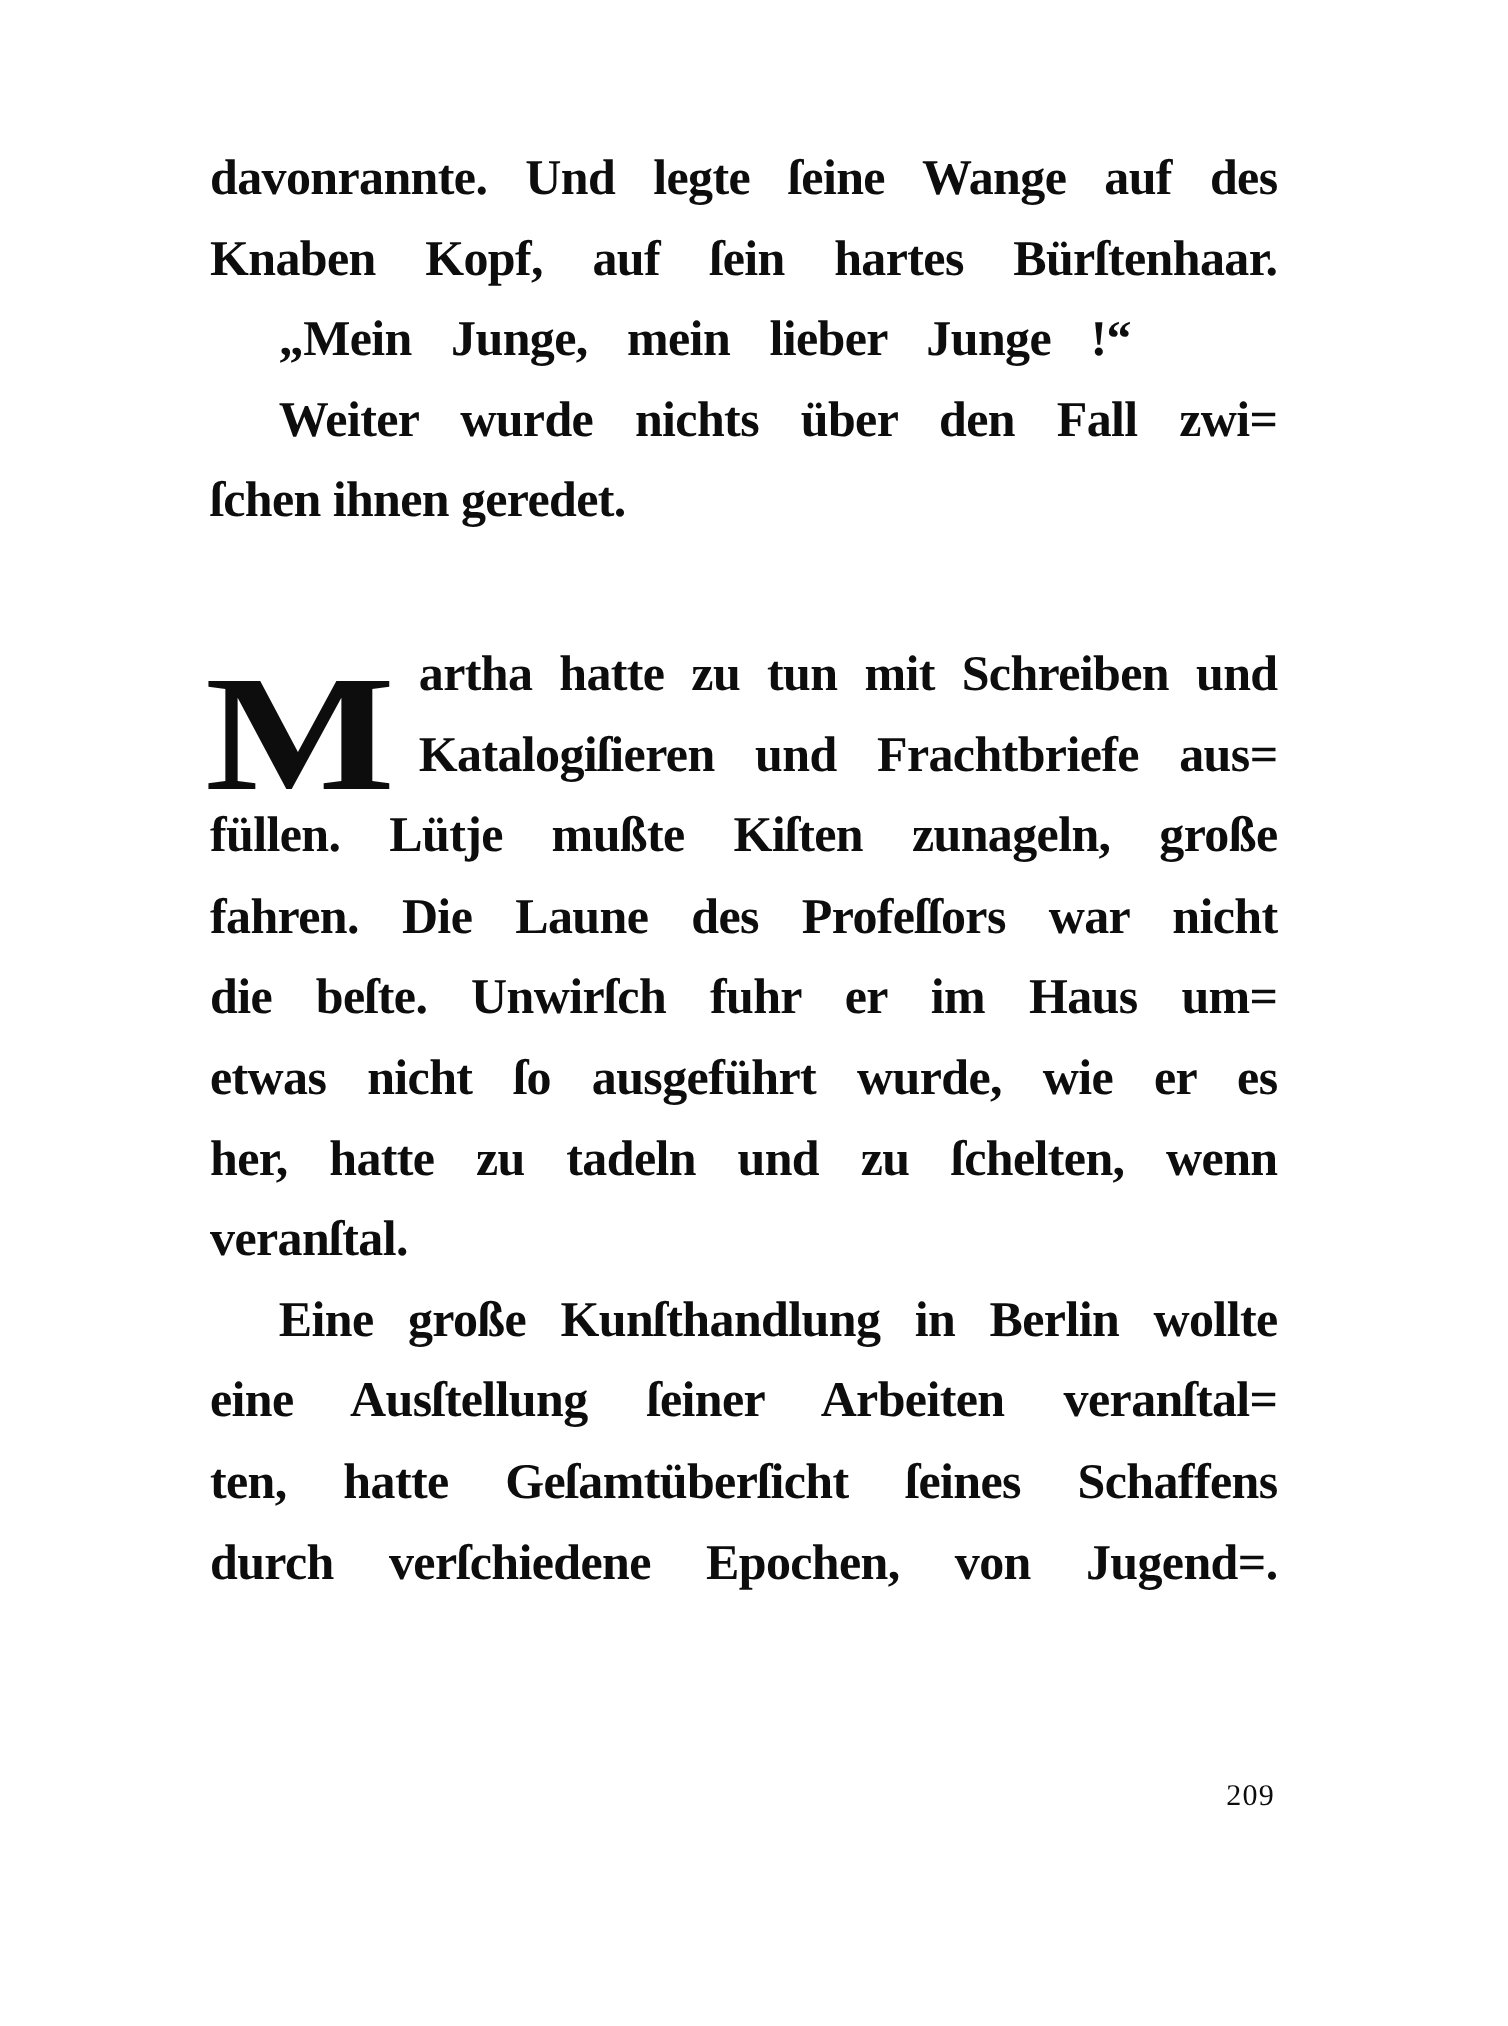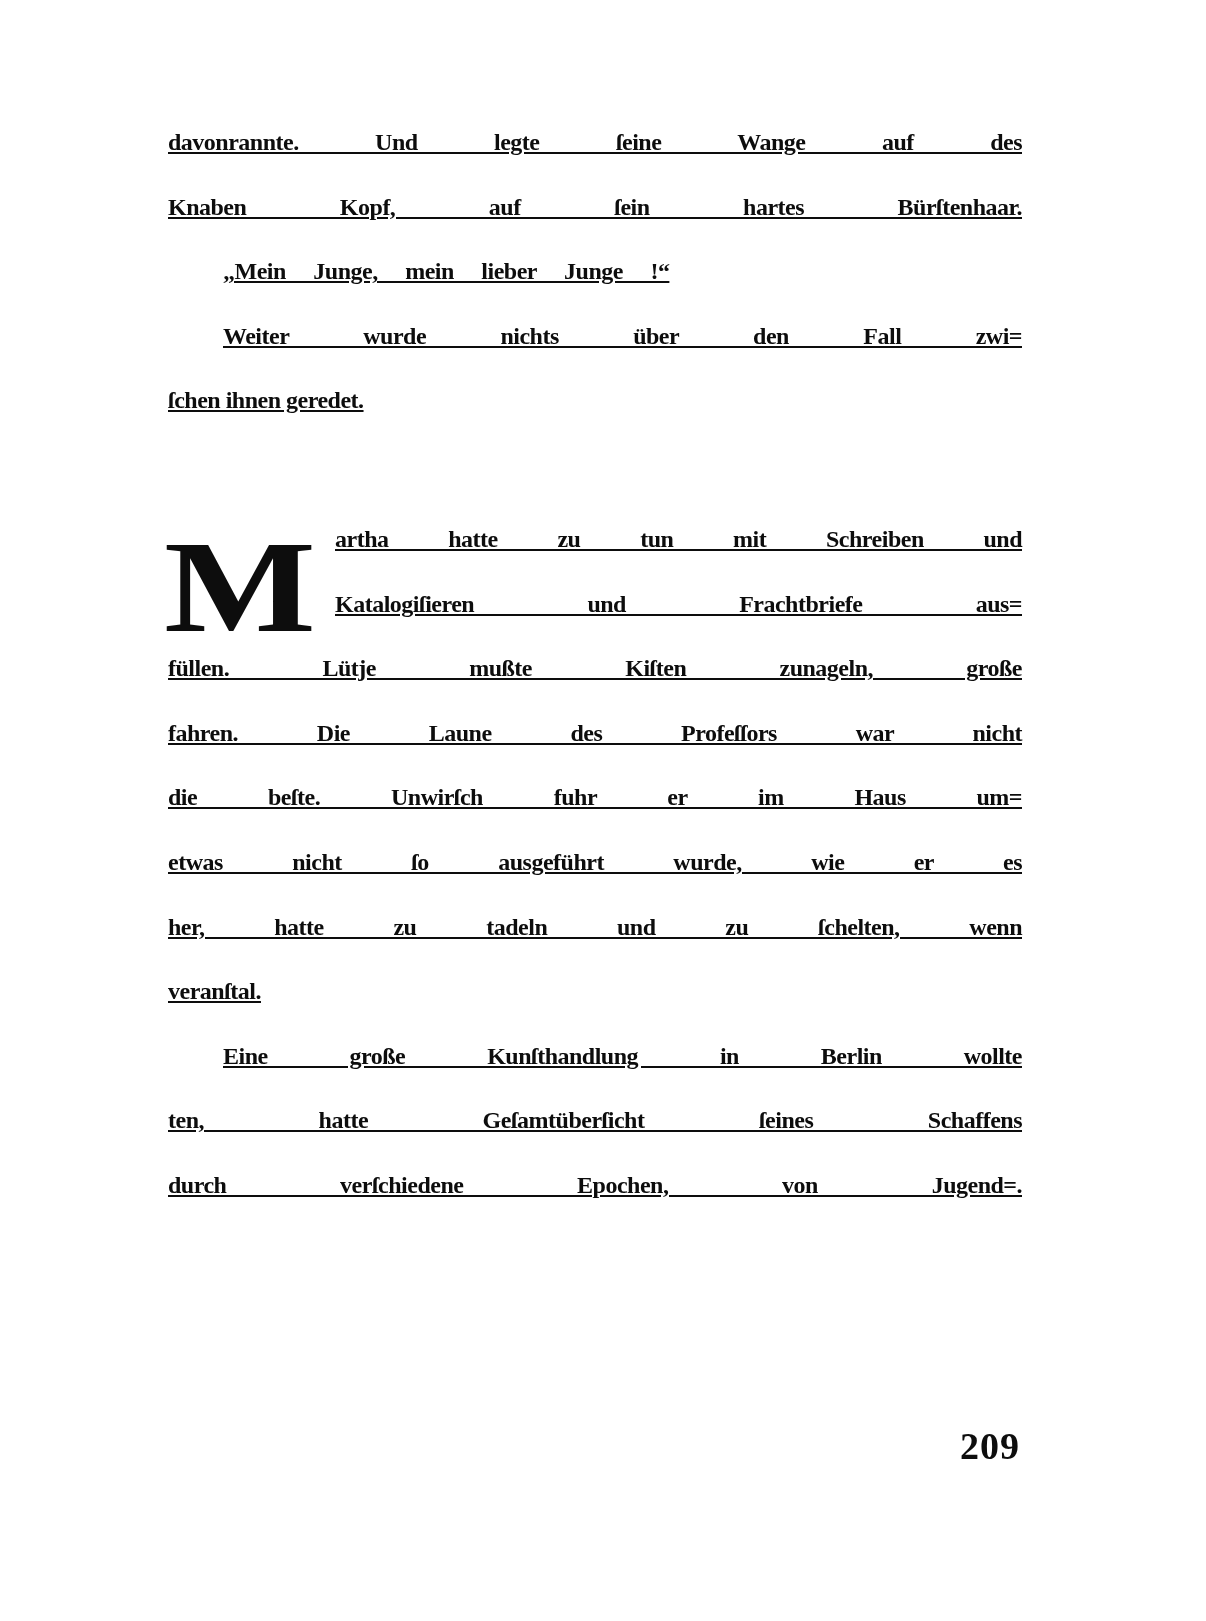--- a/index.html
+++ b/index.html
@@ -20,23 +20,22 @@
   .textblock {
     position: absolute;
     left: 168px;
     width: 854px;
   }
   #para-a { top: 110px; }
   #para-b { top: 507px; }
   .line {
     height: 64.6px;
     line-height: 64.6px;
-    font-size: 24px;
+    font-size: 40px;
     letter-spacing: -0.5px;
-    text-decoration: underline;
   }
   .just {
     text-align: justify;
     text-align-last: justify;
   }
   .indent { padding-left: 55px; }
   .wide { word-spacing: 22px; }
   .dropline { padding-left: 167px; }
   .dropcap {
     position: absolute;
@@ -45,22 +44,22 @@
     font-size: 132px;
     line-height: 1;
     letter-spacing: 0;
     transform: scaleX(1.22);
     transform-origin: left top;
   }
   .pagenum {
     position: absolute;
     top: 1424px;
     right: 186px;
-    font-size: 38px;
-    font-weight: 700;
+    font-size: 24px;
+    font-weight: 400;
     letter-spacing: 1px;
     color: #0d0d0d;
   }
 </style>
 </head>
 <body>
 
 <div class="page">
 
   <div class="textblock" id="para-a">
@@ -75,19 +74,20 @@
     <span class="dropcap">M</span>
     <div class="line just dropline">artha hatte zu tun mit Schreiben und</div>
     <div class="line just dropline">Katalogiſieren und Frachtbriefe aus=</div>
     <div class="line just">füllen.  Lütje mußte Kiſten zunageln, große</div>
     <div class="line just">fahren.  Die Laune des Profeſſors war nicht</div>
     <div class="line just">die beſte.  Unwirſch fuhr er im Haus um=</div>
     <div class="line just">etwas nicht ſo ausgeführt wurde, wie er es</div>
     <div class="line just">her, hatte zu tadeln und zu ſchelten, wenn</div>
     <div class="line">veranſtal.</div>
     <div class="line just indent">Eine große Kunſthandlung in Berlin wollte</div>
+    <div class="line just">eine Ausſtellung ſeiner Arbeiten veranſtal=</div>
     <div class="line just">ten, hatte Geſamtüberſicht ſeines Schaffens</div>
     <div class="line just">durch verſchiedene Epochen, von Jugend=.</div>
   </div>
 
   <div class="pagenum">209</div>
 
 </div>
 
 </body></html>

